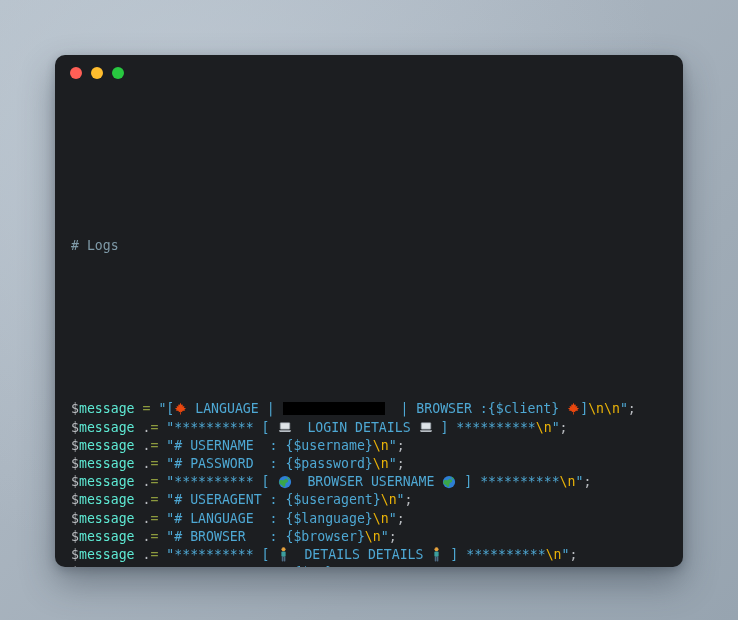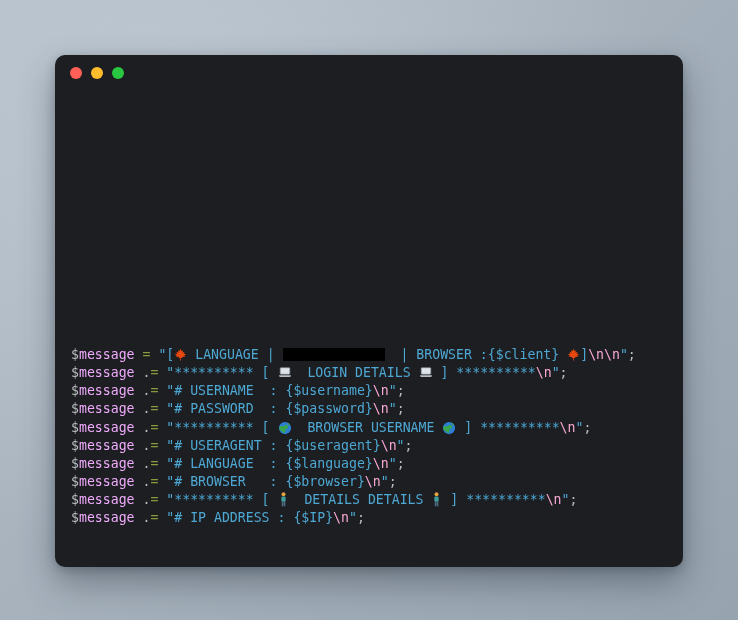--- a/index.html
+++ b/index.html
@@ -50,24 +50,24 @@
     letter-spacing: 0px;
     white-space: pre;
   }
   .line {
     white-space: pre;
     height: 18.2px;
   }
   .blank { height: 18.2px; }
   .cmt  { color: #7f9aa8; }
   .punc { color: #b9bcc0; }
-  .var  { color: #f0abfc; }
+  .var  { color: #5eead4; }
   .op   { color: #8c9a3e; }
   .str  { color: #4ea8d4; }
-  .esc  { color: #f9a8d4; }
+  .esc  { color: #eab308; }
   .semi { color: #b9bcc0; }
   .emoji {
     font-family: "DejaVu Sans", sans-serif;
     font-size: 12.5px;
   }
   .redact {
     display: inline-block;
     width: 102px;
     height: 13px;
     background: #000000;
@@ -87,20 +87,21 @@
 
   <div id="titlebar">
     <span class="dot" style="background:#ff5f56"></span>
     <span class="dot" style="background:#ffbd2e"></span>
     <span class="dot" style="background:#28c840"></span>
   </div>
 
   <div id="code">
     <div class="line blank"></div>
     <div class="line blank"></div>
+    <div class="line"><span class="cmt"># Logs</span></div>
     <div class="line blank"></div>
     <div class="line blank"></div>
     <div id="lines"><div class="line"><span class="punc">$</span><span class="var">message</span><span class="punc"> </span><span class="op">=</span><span class="punc"> </span><span class="str">"[</span><span class="emoji"><svg class="leafsvg" width="13" height="13" viewBox="0 0 32 32">
               <path fill="#e8470f" d="M16 2l2.6 5.6 3.4-1.4-1 5.1 5-1.3-1.9 4.1 5.6 1.1-4.2 3.2 2.2 2.6-7.6 1.2.6 3.1-3.9-1.4.3 7.1h-2.2l.3-7.1-3.9 1.4.6-3.1-7.6-1.2 2.2-2.6-4.2-3.2 5.6-1.1-1.9-4.1 5 1.3-1-5.1 3.4 1.4z"></path>
             </svg></span><span class="str"> LANGUAGE | </span><span class="redact"></span><span class="str">  | BROWSER :{$client} </span><span class="emoji"><svg class="leafsvg" width="13" height="13" viewBox="0 0 32 32">
               <path fill="#e8470f" d="M16 2l2.6 5.6 3.4-1.4-1 5.1 5-1.3-1.9 4.1 5.6 1.1-4.2 3.2 2.2 2.6-7.6 1.2.6 3.1-3.9-1.4.3 7.1h-2.2l.3-7.1-3.9 1.4.6-3.1-7.6-1.2 2.2-2.6-4.2-3.2 5.6-1.1-1.9-4.1 5 1.3-1-5.1 3.4 1.4z"></path>
             </svg></span><span class="str">]</span><span class="esc">\n\n</span><span class="str">"</span><span class="semi">;</span></div><div class="line"><span class="punc">$</span><span class="var">message</span><span class="punc"> </span><span class="punc">.</span><span class="op">=</span><span class="punc"> </span><span class="str">"********** [ </span><span class="emoji"><svg class="laptopsvg" width="14" height="13" viewBox="0 0 32 28">
               <rect x="5" y="3" width="22" height="15" rx="1.6" fill="#ced4da" stroke="#8d959c" stroke-width="1.4"></rect>
               <rect x="7" y="5" width="18" height="11" fill="#dfe4e8"></rect>
               <path d="M2 20h28l-2 4H4z" fill="#b7bec4"></path>

